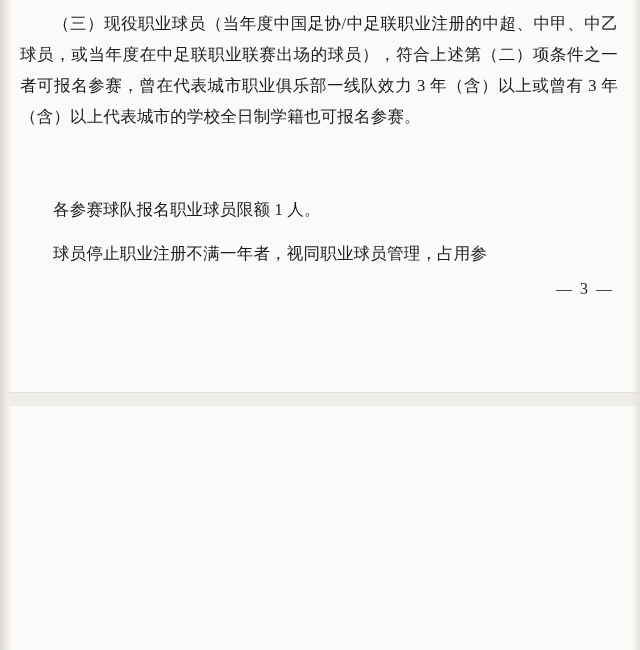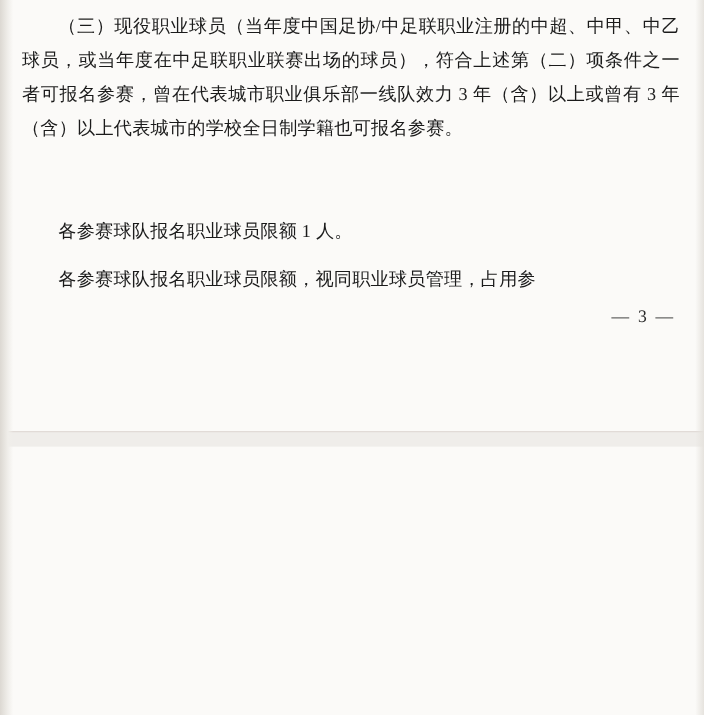--- a/index.html
+++ b/index.html
@@ -102,21 +102,21 @@
 <div class="page-scan">
 
   <div class="sheet-top">
     <div class="body-text block-a">
       <p class="indent">（三）现役职业球员（当年度中国足协/中足联职业注册的中超、中甲、中乙球员，或当年度在中足联职业联赛出场的球员），符合上述第（二）项条件之一者可报名参赛，曾在代表城市职业俱乐部一线队效力 3 年（含）以上或曾有 3 年（含）以上代表城市的学校全日制学籍也可报名参赛。</p>
     </div>
     <div class="body-text block-b">
       <p class="indent">各参赛球队报名职业球员限额 1 人。</p>
     </div>
     <div class="body-text block-c">
-      <p class="indent">各参赛球队报名职业球员限额，视同职业球员管理，占用参</p>
+      <p class="indent">球员停止职业注册不满一年者，视同职业球员管理，占用参</p>
     </div>
     <div class="page-number">— 3 —</div>
   </div>
 
   <div class="sheet-gap"></div>
 
   <div class="sheet-bottom">
     
     
   </div>

